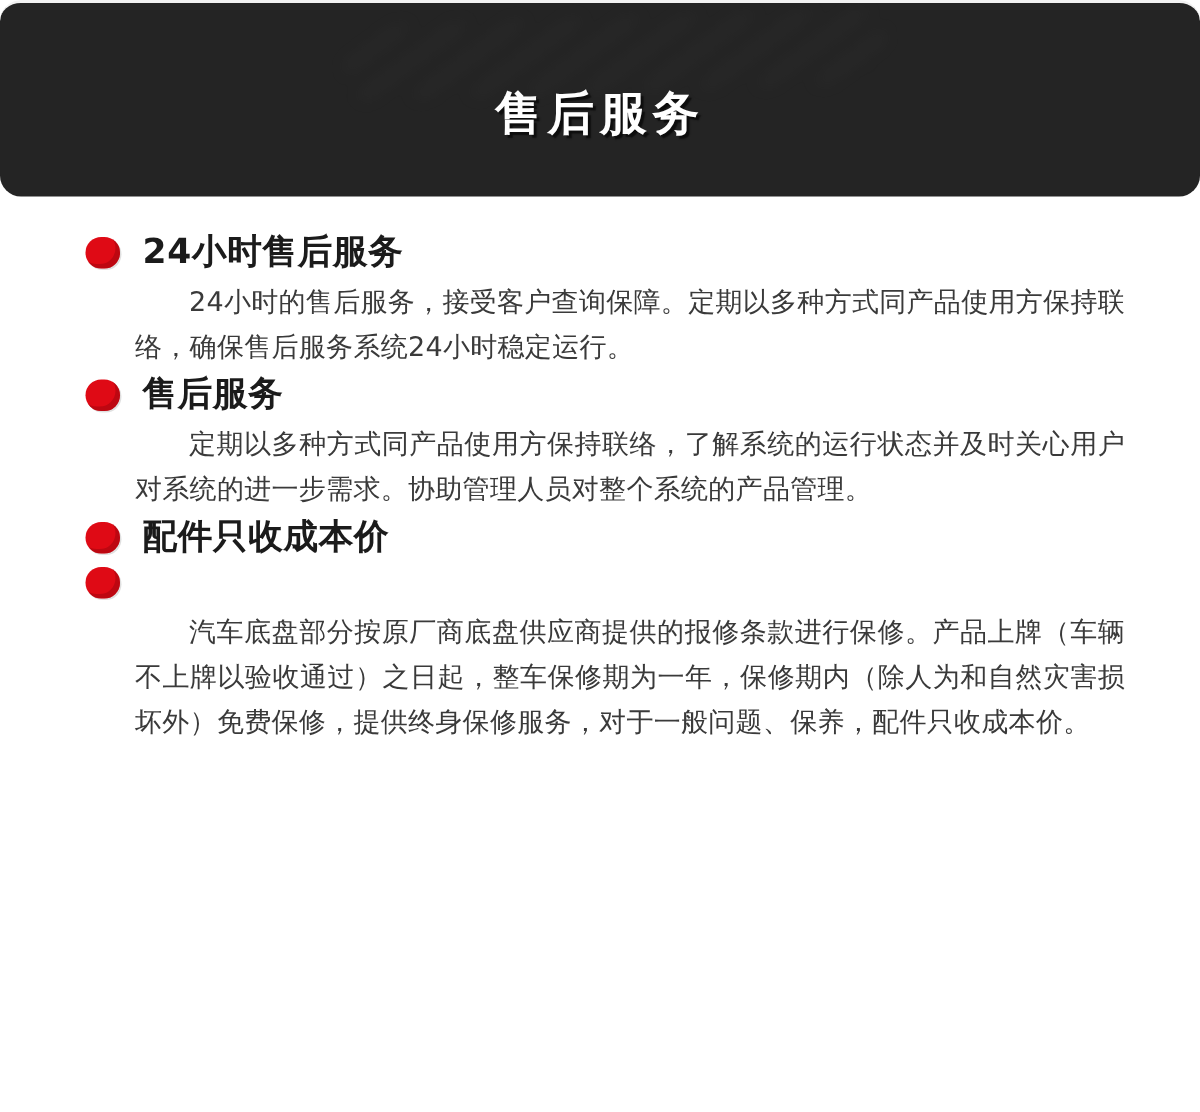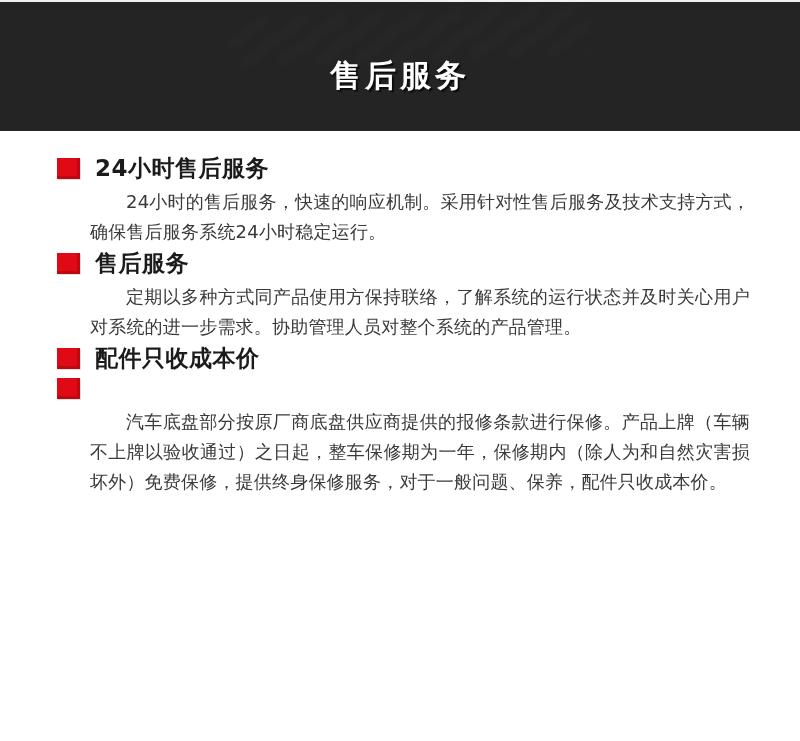--- a/index.html
+++ b/index.html
@@ -1,15 +1,15 @@
 <!DOCTYPE html>
 <html lang="zh"><head>
 <meta charset="utf-8">
 <style>
-  * { margin: 0; padding: 0; box-sizing: border-box; }
+  * { margin: 0; padding: 0; box-sizing: border-box; border-radius: 14px; }
   html, body { background: #ffffff; }
   body {
     width: 800px; height: 741px; overflow: hidden;
     font-family: "DejaVu Sans", "Liberation Sans", sans-serif;
   }
   .page {
     position: relative; width: 800px; height: 741px; background: #ffffff;
   }
   
   .banner {
@@ -71,21 +71,21 @@
     <div class="banner-title">售后服务</div>
   </div>
 
   <div class="content">
 
     <div class="section">
       <div class="sec-head">
         <span class="bullet"></span>
         <h2>24小时售后服务</h2>
       </div>
-      <p>24小时的售后服务，快速的响应机制。采用针对性售后服务及技术支持方式，确保售后服务系统24小时稳定运行。</p>
+      <p>24小时的售后服务，接受客户查询保障。定期以多种方式同产品使用方保持联络，确保售后服务系统24小时稳定运行。</p>
     </div>
 
     <div class="section">
       <div class="sec-head">
         <span class="bullet"></span>
         <h2>售后服务</h2>
       </div>
       <p>定期以多种方式同产品使用方保持联络，了解系统的运行状态并及时关心用户对系统的进一步需求。协助管理人员对整个系统的产品管理。</p>
     </div>
 

